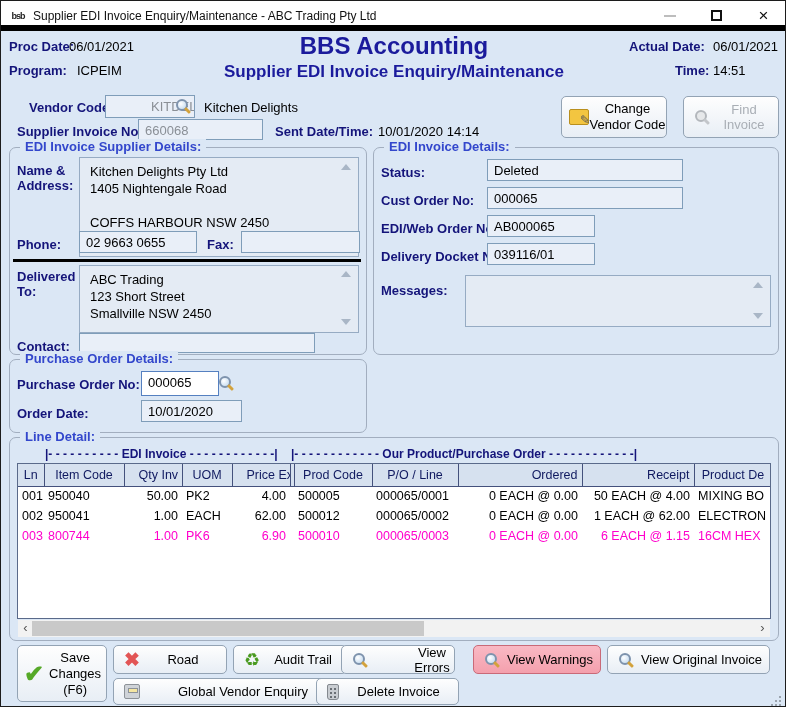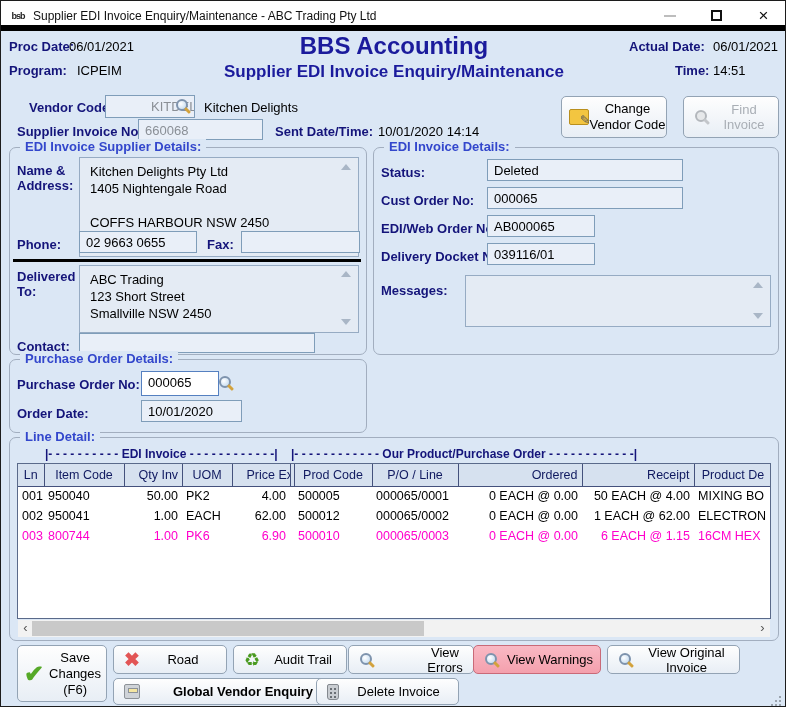--- a/index.html
+++ b/index.html
@@ -273,33 +273,33 @@
 (F6)</span>
   </div>
   <div class="btn" style="left:112px;top:644px;width:114px;height:29px;">
     <span class="ic glyph-x">✖</span>
     <span class="cap">Road</span>
   </div>
   <div class="btn" style="left:232px;top:644px;width:114px;height:29px;">
     <span class="ic glyph-recycle">♻</span>
     <span class="cap">Audit Trail</span>
   </div>
-  <div class="btn" style="left:347px;top:644px;width:126px;height:29px;gap:42px;">
+  <div class="btn" style="left:340px;top:644px;width:114px;height:29px;gap:42px;">
     <span class="ic mag"></span>
     <span class="cap">View Errors</span>
   </div>
   <div class="btn warn" style="left:472px;top:644px;width:128px;height:29px;">
     <span class="ic mag"></span>
     <span class="cap">View Warnings</span>
   </div>
-  <div class="btn" style="left:606px;top:644px;width:133px;height:29px;">
+  <div class="btn" style="left:606px;top:644px;width:163px;height:29px;">
     <span class="ic mag"></span>
     <span class="cap">View Original Invoice</span>
   </div>
-  <div class="btn" style="left:112px;top:677px;width:234px;height:27px;font-weight:bold;">
+  <div class="btn" style="left:112px;top:677px;width:234px;height:27px;">
     <span class="ic printer-icon"></span>
     <span class="cap">Global Vendor Enquiry</span>
   </div>
   <div class="btn" style="left:315px;top:677px;width:143px;height:27px;">
     <span class="ic trash-icon"></span>
     <span class="cap">Delete Invoice</span>
   </div>
 
   <span class="grip"></span>
 </div>

